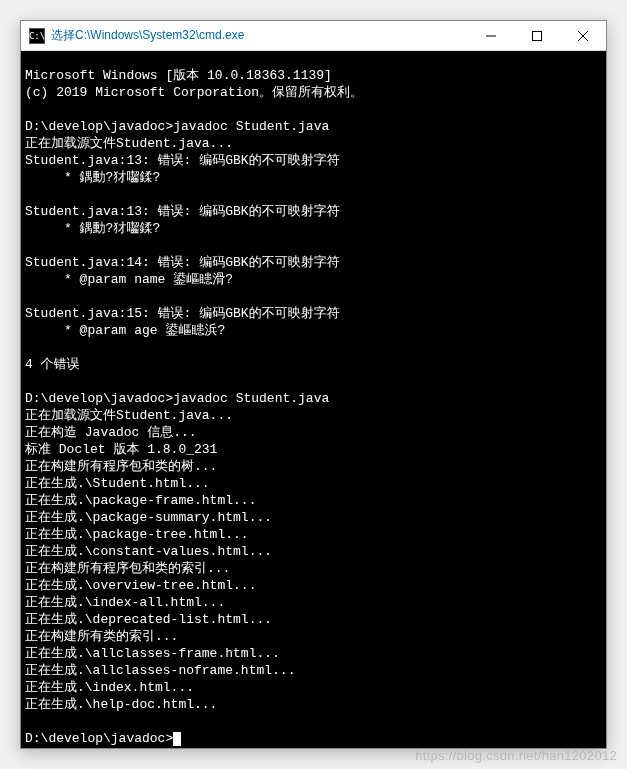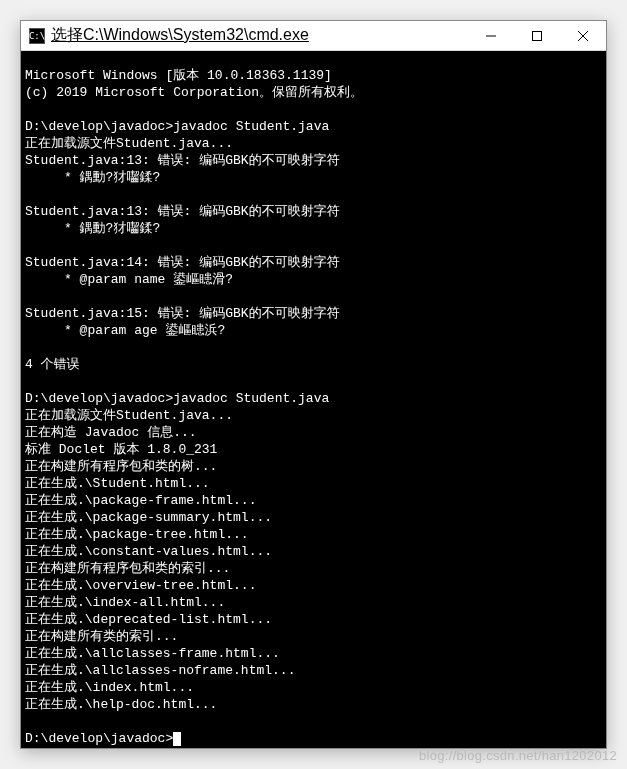--- a/index.html
+++ b/index.html
@@ -37,26 +37,25 @@
       display: flex;
       align-items: center;
       justify-content: center;
       font-size: 9px;
       font-family: Consolas, monospace;
       background: #000;
       color: #fff;
       border: 1px solid #555;
     }
     .title-text {
-      font-size: 16px;
-      color: #000000;
+      font-size: 12px;
+      color: #0369a1;
       flex: 1;
       white-space: nowrap;
       overflow: hidden;
-      text-decoration: underline;
     }
     .win-controls {
       display: flex;
       height: 100%;
     }
     .win-btn {
       width: 46px;
       height: 100%;
       display: flex;
       align-items: center;
@@ -116,13 +115,13 @@
         <svg viewBox="0 0 10 10">
             <line x1="0" y1="0" x2="10" y2="10" stroke="#000" stroke-width="1"></line>
             <line x1="10" y1="0" x2="0" y2="10" stroke="#000" stroke-width="1"></line>
           </svg>
       </div>
     </div>
   </div>
   <div class="console" id="console"><div class="console-line">Microsoft Windows [版本 10.0.18363.1139]</div><div class="console-line">(c) 2019 Microsoft Corporation。保留所有权利。</div><div class="console-line">&nbsp;</div><div class="console-line">D:\develop\javadoc&gt;javadoc Student.java</div><div class="console-line">正在加载源文件Student.java...</div><div class="console-line">Student.java:13: 错误: 编码GBK的不可映射字符</div><div class="console-line">     * 鍝動?犲囓鍒?</div><div class="console-line">&nbsp;</div><div class="console-line">Student.java:13: 错误: 编码GBK的不可映射字符</div><div class="console-line">     * 鍝動?犲囓鍒?</div><div class="console-line">&nbsp;</div><div class="console-line">Student.java:14: 错误: 编码GBK的不可映射字符</div><div class="console-line">     * @param name 鍙嶇瞣滑?</div><div class="console-line">&nbsp;</div><div class="console-line">Student.java:15: 错误: 编码GBK的不可映射字符</div><div class="console-line">     * @param age 鍙嶇瞣浜?</div><div class="console-line">&nbsp;</div><div class="console-line">4 个错误</div><div class="console-line">&nbsp;</div><div class="console-line">D:\develop\javadoc&gt;javadoc Student.java</div><div class="console-line">正在加载源文件Student.java...</div><div class="console-line">正在构造 Javadoc 信息...</div><div class="console-line">标准 Doclet 版本 1.8.0_231</div><div class="console-line">正在构建所有程序包和类的树...</div><div class="console-line">正在生成.\Student.html...</div><div class="console-line">正在生成.\package-frame.html...</div><div class="console-line">正在生成.\package-summary.html...</div><div class="console-line">正在生成.\package-tree.html...</div><div class="console-line">正在生成.\constant-values.html...</div><div class="console-line">正在构建所有程序包和类的索引...</div><div class="console-line">正在生成.\overview-tree.html...</div><div class="console-line">正在生成.\index-all.html...</div><div class="console-line">正在生成.\deprecated-list.html...</div><div class="console-line">正在构建所有类的索引...</div><div class="console-line">正在生成.\allclasses-frame.html...</div><div class="console-line">正在生成.\allclasses-noframe.html...</div><div class="console-line">正在生成.\index.html...</div><div class="console-line">正在生成.\help-doc.html...</div><div class="console-line">&nbsp;</div><div class="console-line">D:\develop\javadoc&gt;<span class="cursor"></span></div></div>
 </div>
 
-<div class="watermark">blog://blog.csdn.net/han1202012</div>
+<div class="watermark">https://blog.csdn.net/han1202012</div>
 
 </body></html>

